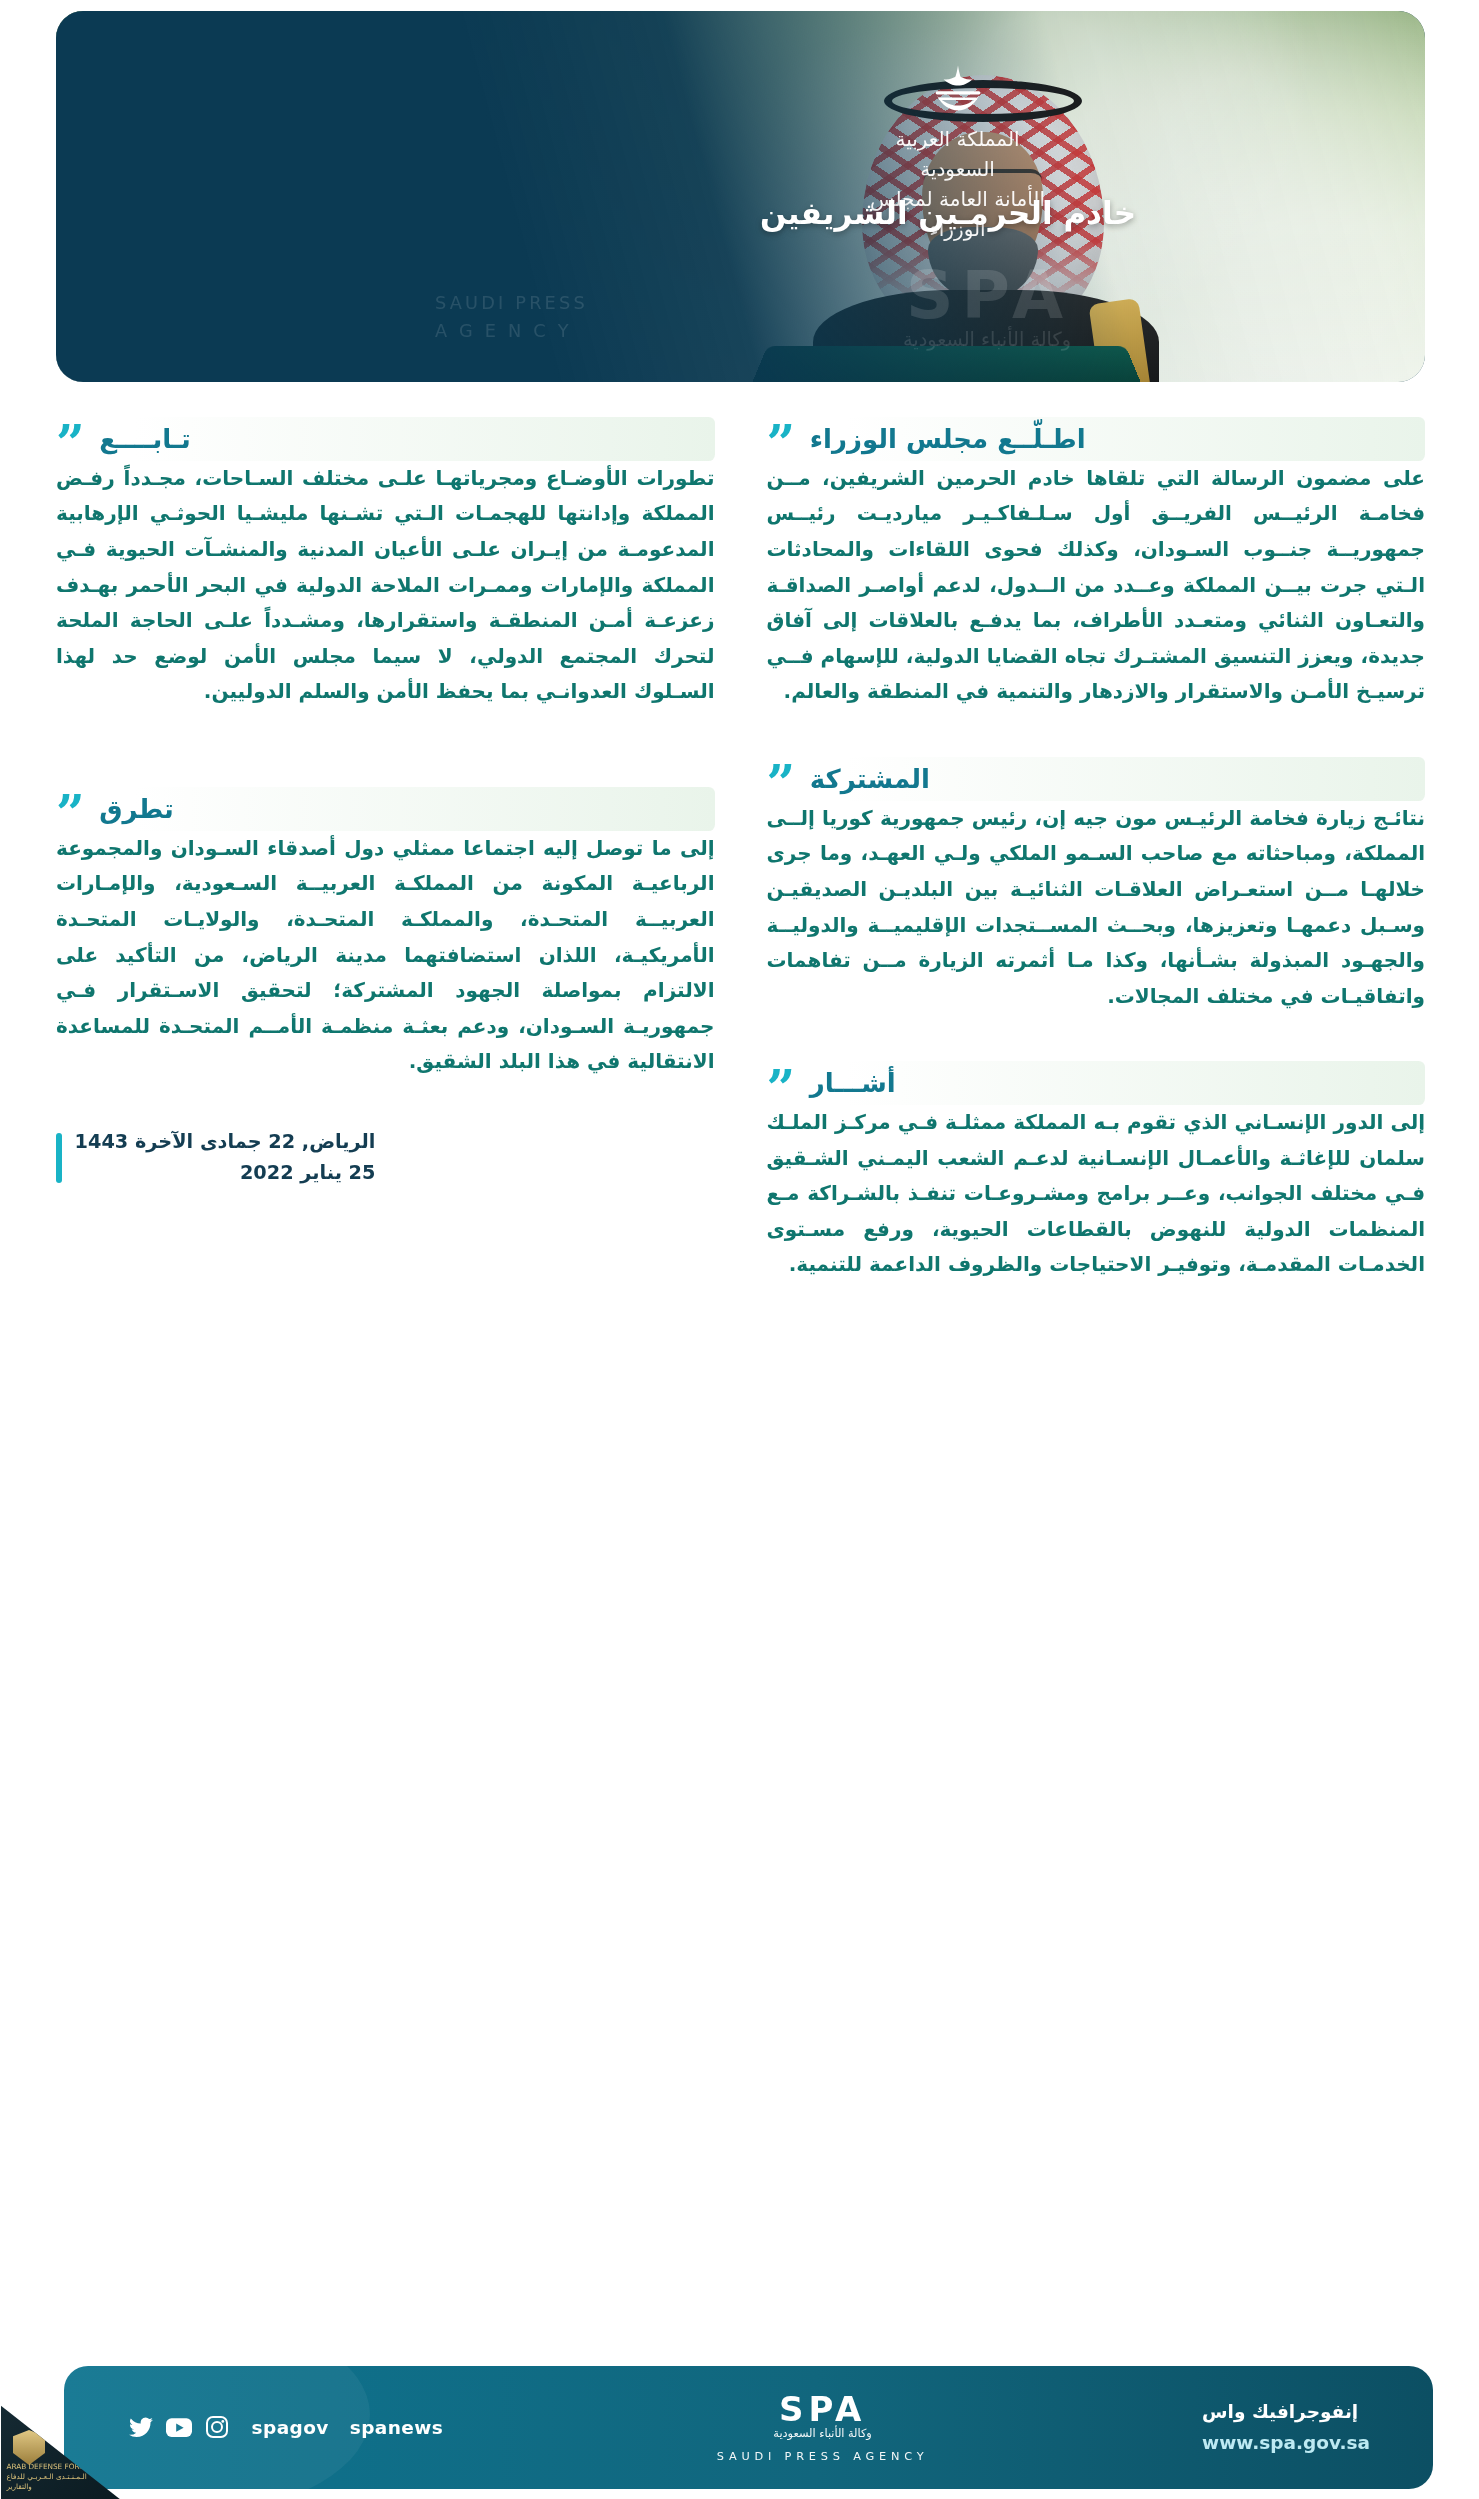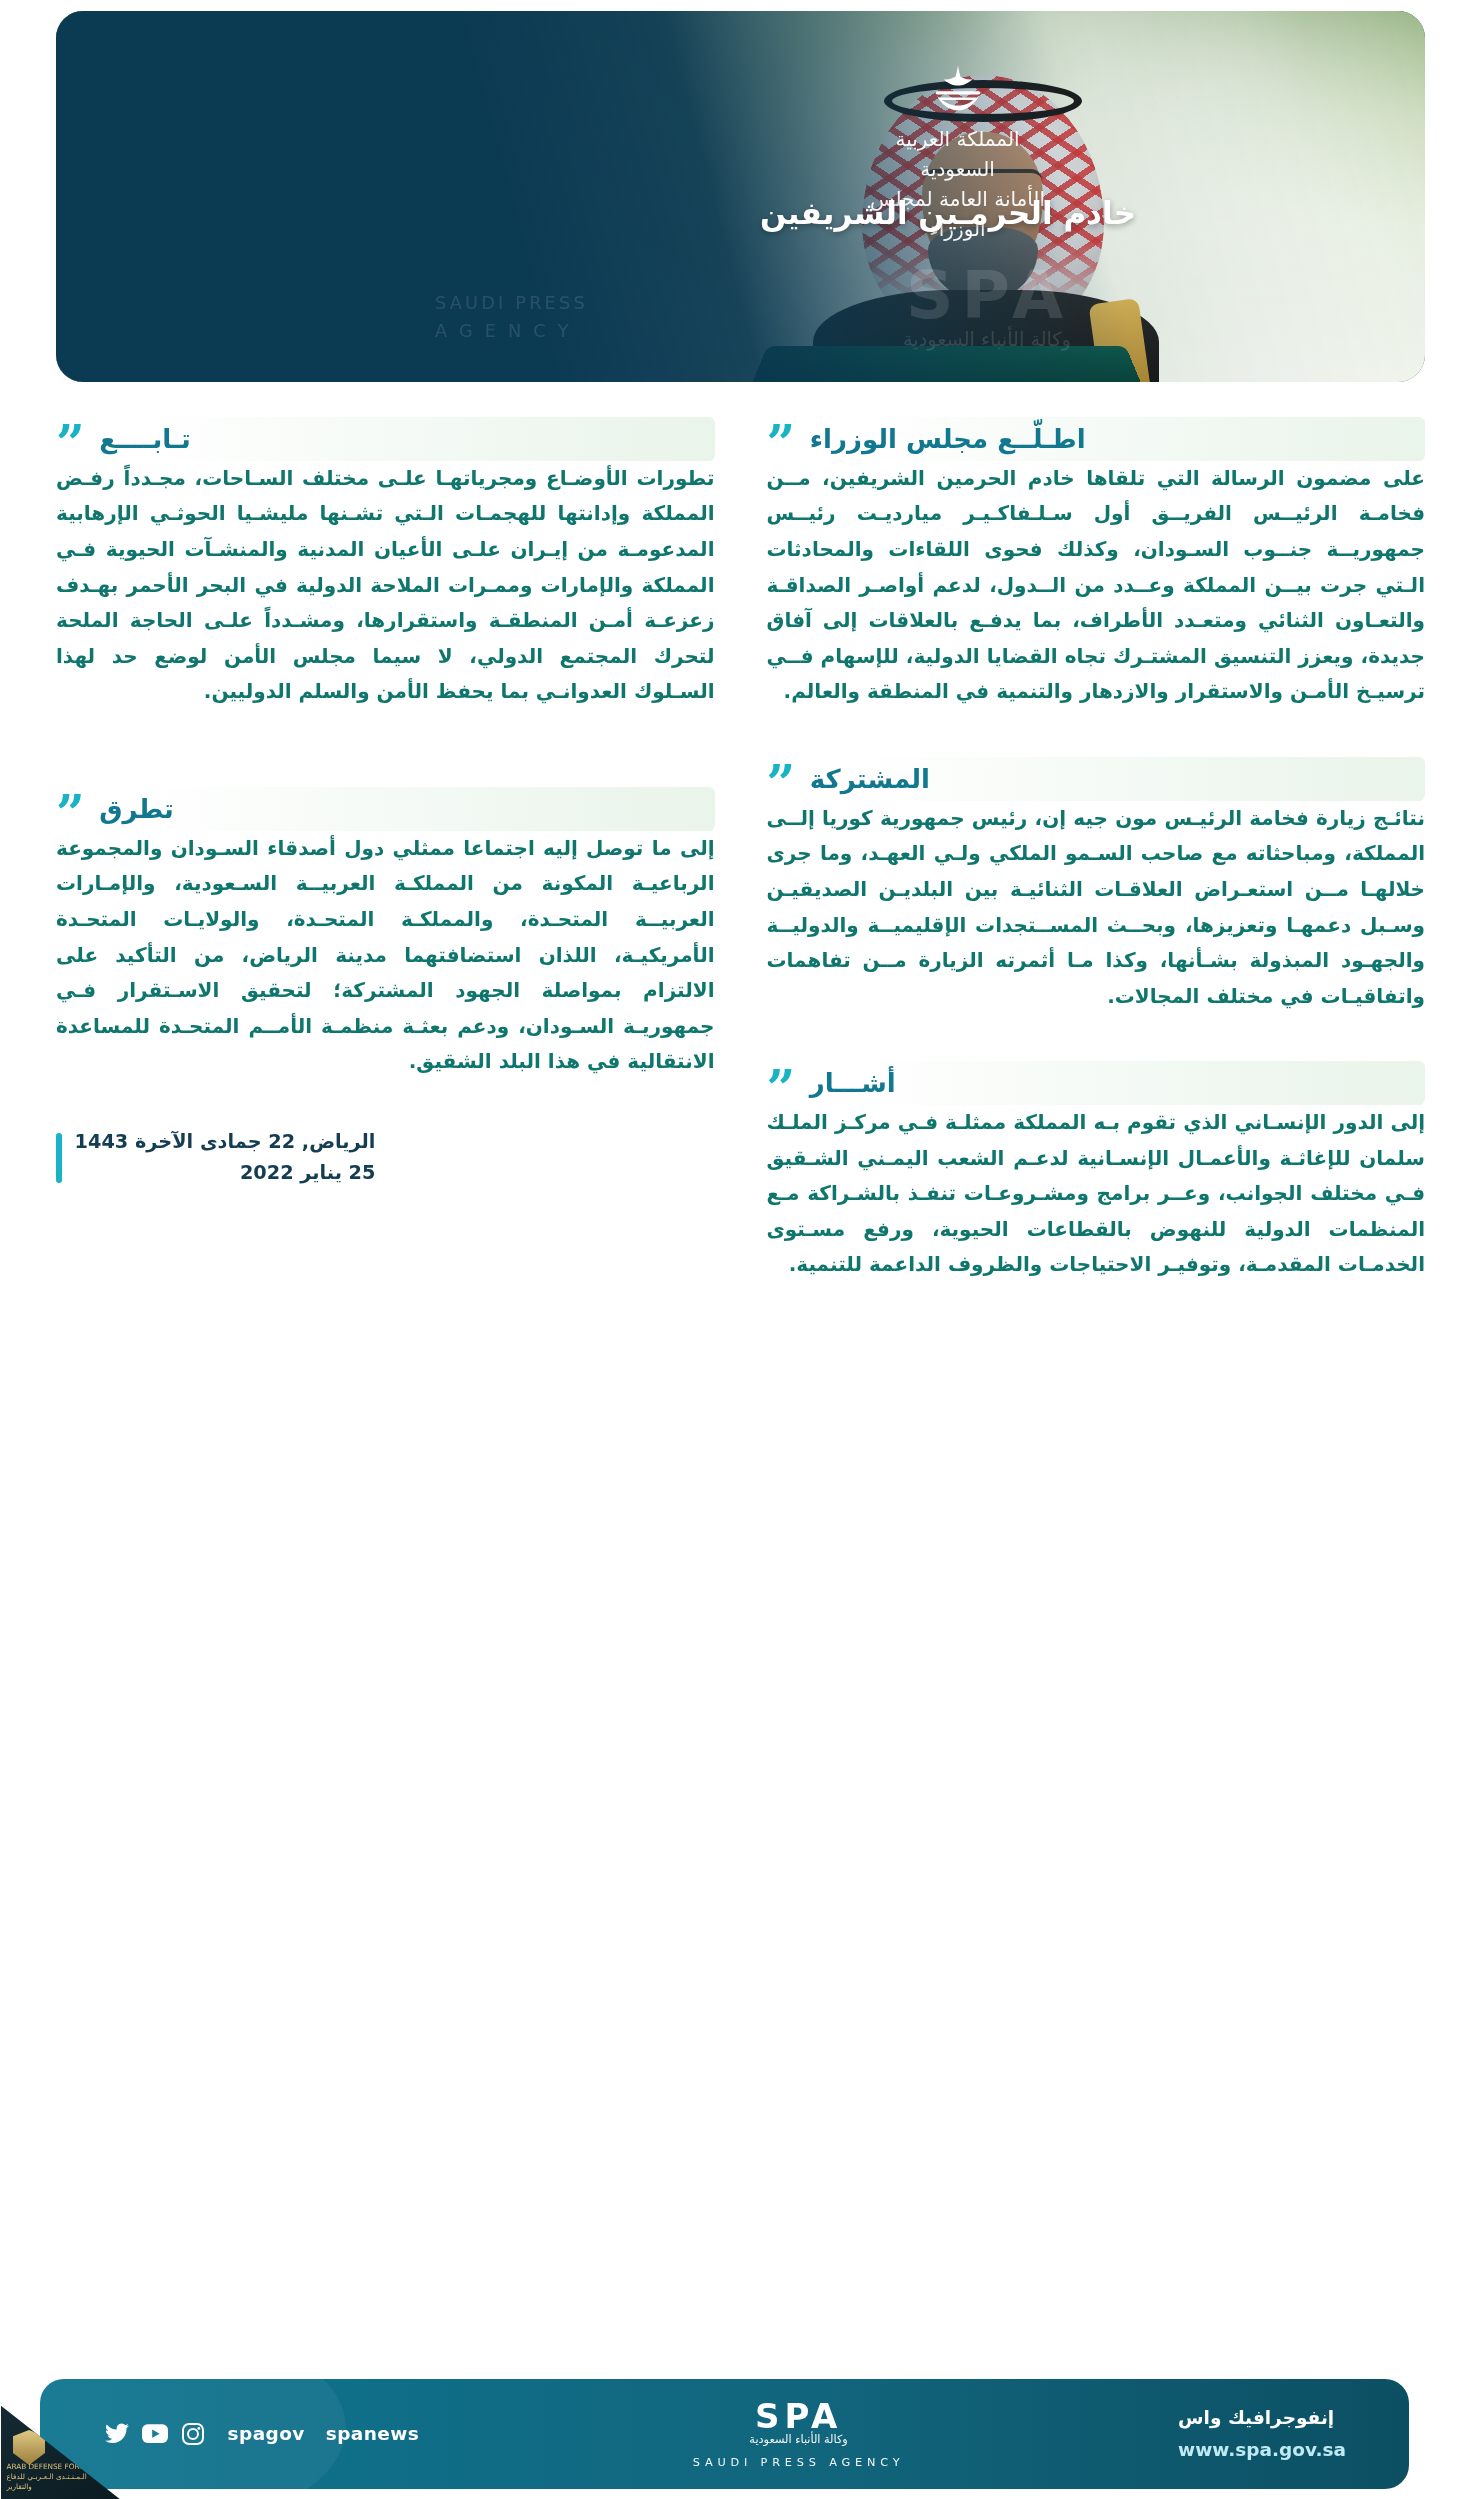--- a/index.html
+++ b/index.html
@@ -235,23 +235,23 @@
     text-align: right;
     color: #143d52;
     font-size: 19.3px;
     font-weight: bold;
     line-height: 1.6;
   }
 
   
   .footer {
     position: absolute;
-    left: 40px; bottom: 11.3px;
+    left: 64px; bottom: 11.3px;
     width: 1369px;
-    height: 110px;
+    height: 123px;
     border-radius: 24px;
     background: linear-gradient(270deg, #0c4f63 0%, #11667d 45%, #0e7490 100%);
     overflow: hidden;
   }
   .footer::after {
     content: "";
     position: absolute;
     left: -32px; top: -48px;
     width: 338px; height: 193px;
     border-radius: 50%;

